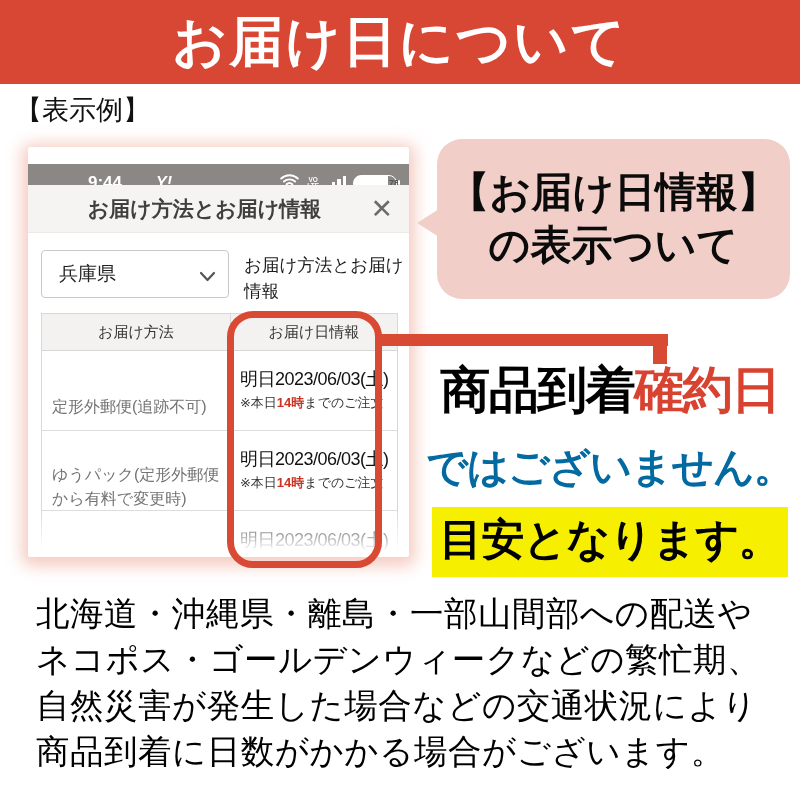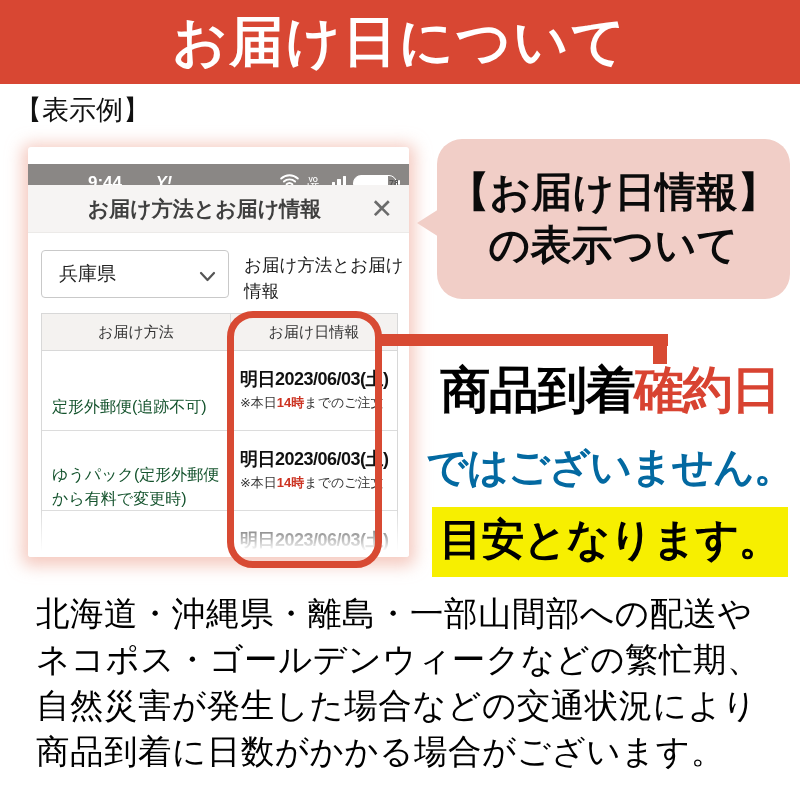--- a/index.html
+++ b/index.html
@@ -41,25 +41,25 @@
   .select-box { position:absolute; left:13px; top:103px; width:188px; height:48px; background:#fff;
                 border:1px solid #c9c9c9; border-radius:4px; display:flex; align-items:center; }
   .select-value { font-size:19px; color:#222; margin-left:17px; }
   .select-chevron { position:absolute; right:12px; top:17px; }
   .select-caption { position:absolute; left:216px; top:105px; width:176px; font-size:17.5px; line-height:1.5; color:#1c1c1c; }
 
   .table { position:absolute; left:13px; top:166px; width:357px; border:1px solid #d8d8d8; background:#fff; }
   .t-head { display:flex; height:37px; background:#f4f2f0; border-bottom:1px solid #d8d8d8; }
   .t-row { display:flex; height:80px; border-bottom:1px solid #dcdcdc; }
   .t-row:last-child { border-bottom:none; }
-  .c-method { width:189px; display:flex; align-items:center; padding:0 8px 0 10px; font-size:16px; color:#14532d; line-height:1.45;margin-top:32px; }
+  .c-method { width:189px; display:flex; align-items:center; padding:0 8px 0 10px; font-size:16px; color:#737373; line-height:1.45;margin-top:32px; }
   .c-date { width:168px; border-left:1px solid #dcdcdc; display:flex; flex-direction:column; justify-content:center; padding-left:9px; }
   .h-cell { display:flex; align-items:center; justify-content:center; font-size:15px; color:#333; font-weight:500; }
   .h-method { width:189px; } .h-date { width:168px; border-left:1px solid #dcdcdc; }
-  .d-main { font-size:18px; font-weight:700; color:#111; letter-spacing:-0.5px; line-height:1.2; }
+  .d-main { font-size:18px; font-weight:400; color:#111; letter-spacing:-0.5px; line-height:1.2; }
   .d-note { font-size:13px; color:#333; margin-top:3px; }
   .d-note .red-t { color:#cc3322; font-weight:700; }
   .phone-fade { position:absolute; left:0; bottom:0; width:100%; height:48px; z-index:5;
                 background:linear-gradient(to bottom, rgba(255,255,255,0), #fff 88%); }
 
   
   .redbox { position:absolute; left:227px; top:311px; width:155px; height:257px;
             border:7px solid #d84a33; border-radius:26px; z-index:20; }
   .conn-h { position:absolute; left:380px; top:334px; width:288px; height:12px; background:#d84a33; z-index:19; }
   .conn-v { position:absolute; left:653px; top:334px; width:14px; height:30px; background:#d84a33; z-index:19; }

